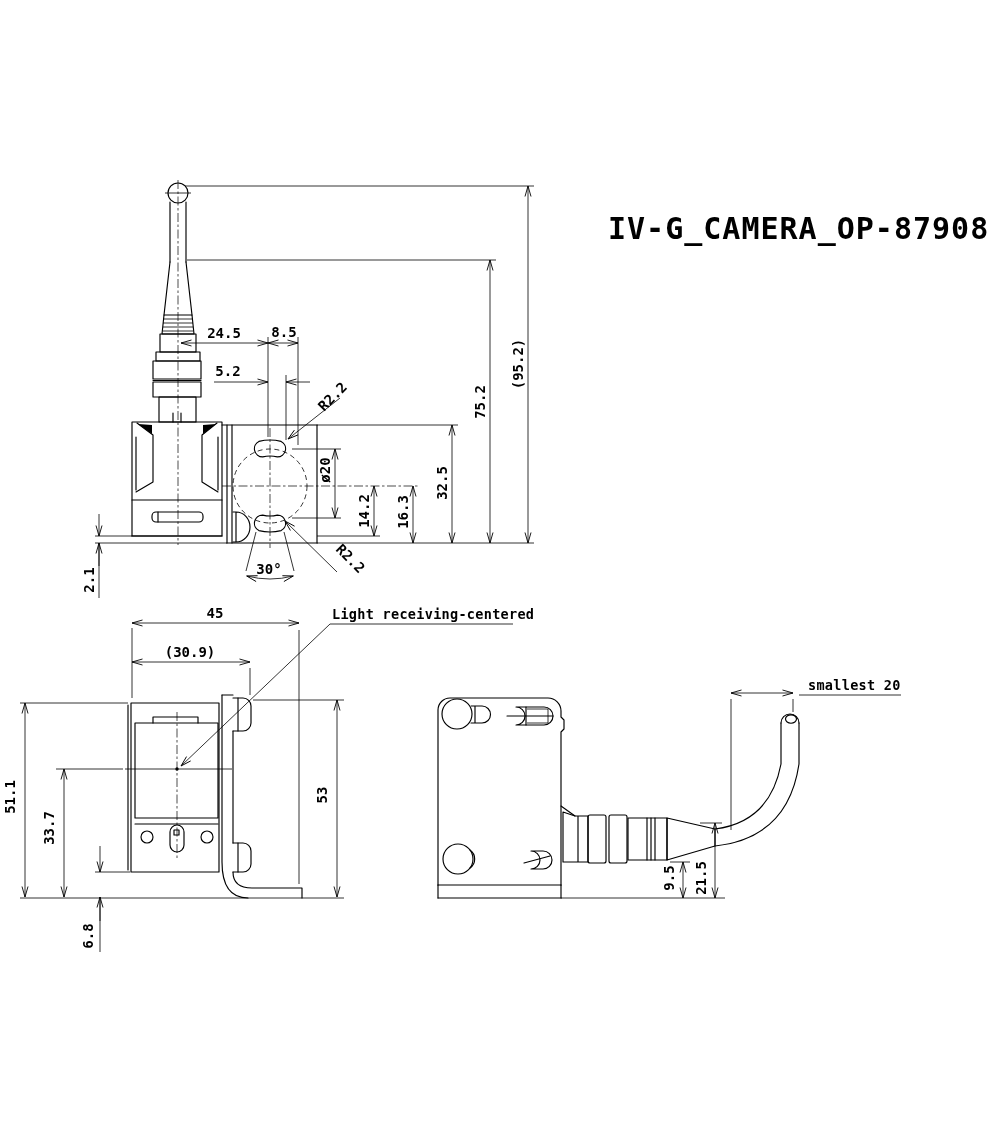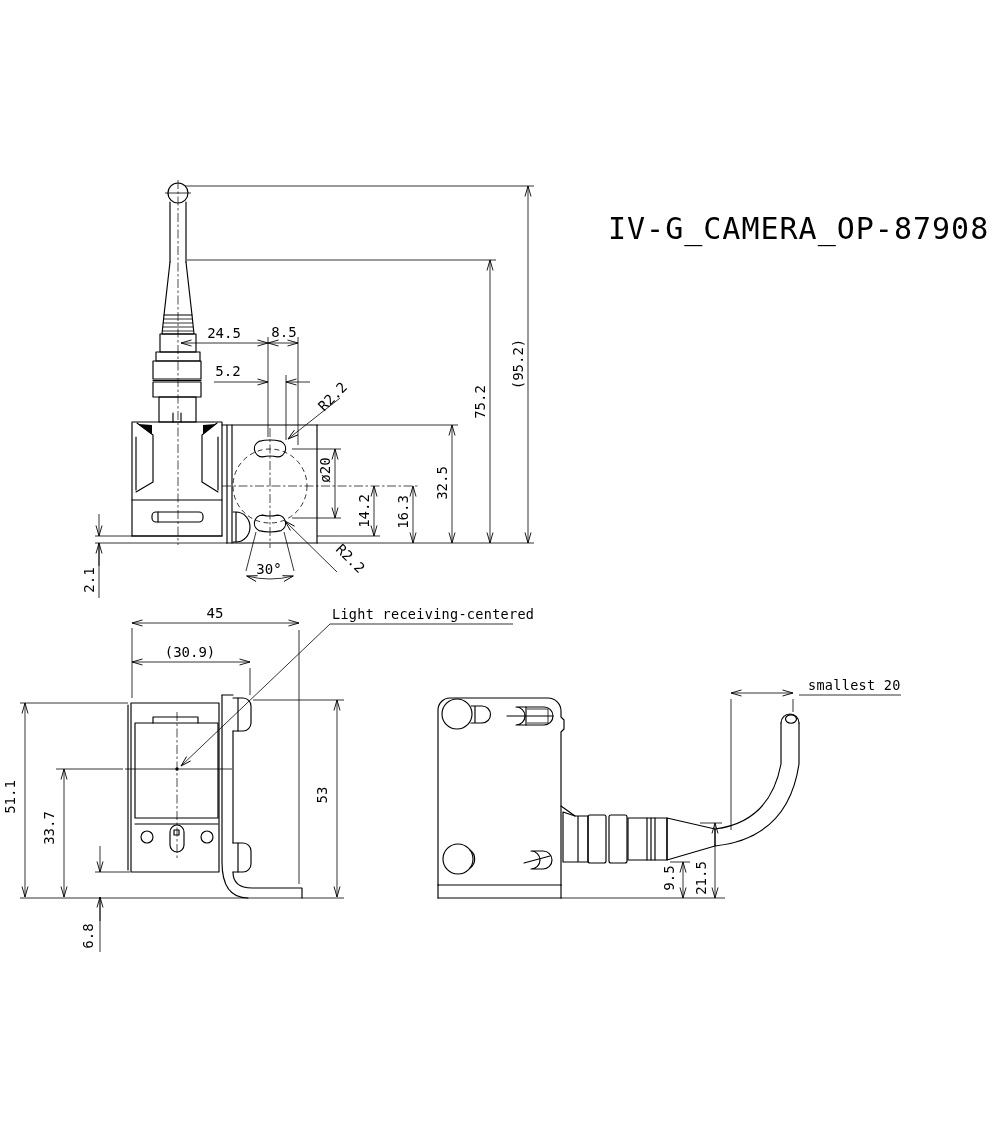--- a/index.html
+++ b/index.html
@@ -1,17 +1,17 @@
 <!DOCTYPE html>
 <html style="--line: #000000; --bg: #ffffff;"><head>
 <meta charset="utf-8">
 <style>
   :root { --line:#000000; --bg:#ffffff; }
   html,body { margin:0; padding:0; background:var(--bg); }
-  .sheet { position:relative; width:1000px; height:1122px; background:var(--bg); overflow:hidden; }
+  .sheet { position:relative; width:1000px; height:1122px; background:var(--bg); overflow:hidden;font-weight:bold; }
   svg { position:absolute; left:0; top:0; }
   svg text { font-family:"DejaVu Sans Mono", monospace; font-size:14px; fill:var(--line); }
   .t-title { font-size:30px; letter-spacing:1px; }
   .t-note  { font-size:13.5px; letter-spacing:0.3px; }
   .ol  { stroke:var(--line); stroke-width:1.15; fill:none; stroke-linecap:round; stroke-linejoin:round; }
   .thin{ stroke:var(--line); stroke-width:0.8;  fill:none; }
   .cl  { stroke:var(--line); stroke-width:0.7;  fill:none; stroke-dasharray:9 2.5 2.5 2.5; }
   .hid { stroke:var(--line); stroke-width:0.8;  fill:none; stroke-dasharray:5 3.5; }
   .fillblk { fill:var(--line); stroke:none; }
 </style>

